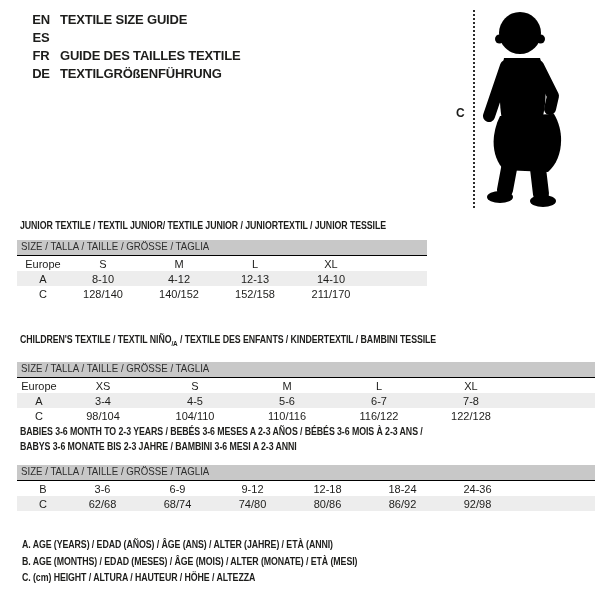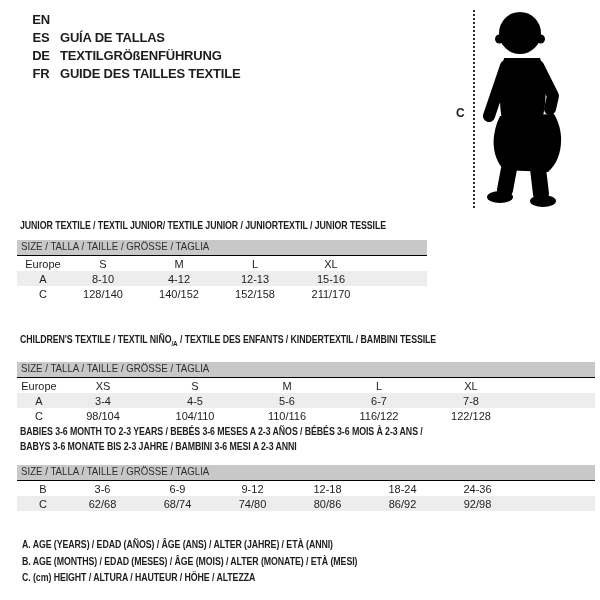--- a/index.html
+++ b/index.html
@@ -56,32 +56,32 @@
   .foot-line { font-weight:bold; font-size:11px; line-height:16.5px; letter-spacing:-0.1px; }
 </style>
 </head>
 <body>
 
 <div class="canvas">
 
   <div class="langs">
     <div class="lang-row">
       <span class="lang-code">EN</span>
+      <span>TEXTILE SIZE GUIDE</span>
     </div>
     <div class="lang-row">
       <span class="lang-code">ES</span>
-      <span>GUÍA DE TALLAS</span>
+    </div>
+    <div class="lang-row">
+      <span class="lang-code">FR</span>
+      <span>GUIDE DES TAILLES TEXTILE</span>
     </div>
     <div class="lang-row">
       <span class="lang-code">DE</span>
       <span>TEXTILGRÖßENFÜHRUNG</span>
-    </div>
-    <div class="lang-row">
-      <span class="lang-code">FR</span>
-      <span>GUIDE DES TAILLES TEXTILE</span>
     </div>
   </div>
 
   <div class="figure">
     <span class="c-label">C</span>
     <div class="dotline"></div>
     <svg class="baby-svg" width="88" height="200" viewBox="0 0 88 200" xmlns="http://www.w3.org/2000/svg" fill="#000000">
       <circle cx="40" cy="25" r="21"></circle>
       <circle cx="19.5" cy="31" r="4.5"></circle>
       <circle cx="60.5" cy="31" r="4.5"></circle>
@@ -117,21 +117,21 @@
             <td>M</td>
             <td>L</td>
             <td>XL</td>
             <td></td>
           </tr>
           <tr class="stripe">
             <td class="lbl">A</td>
             <td>8-10</td>
             <td>4-12</td>
             <td>12-13</td>
-            <td>15-16</td>
+            <td>14-10</td>
             <td></td>
           </tr>
           <tr>
             <td class="lbl">C</td>
             <td>128/140</td>
             <td>140/152</td>
             <td>152/158</td>
             <td>211/170</td>
             <td></td>
           </tr>

